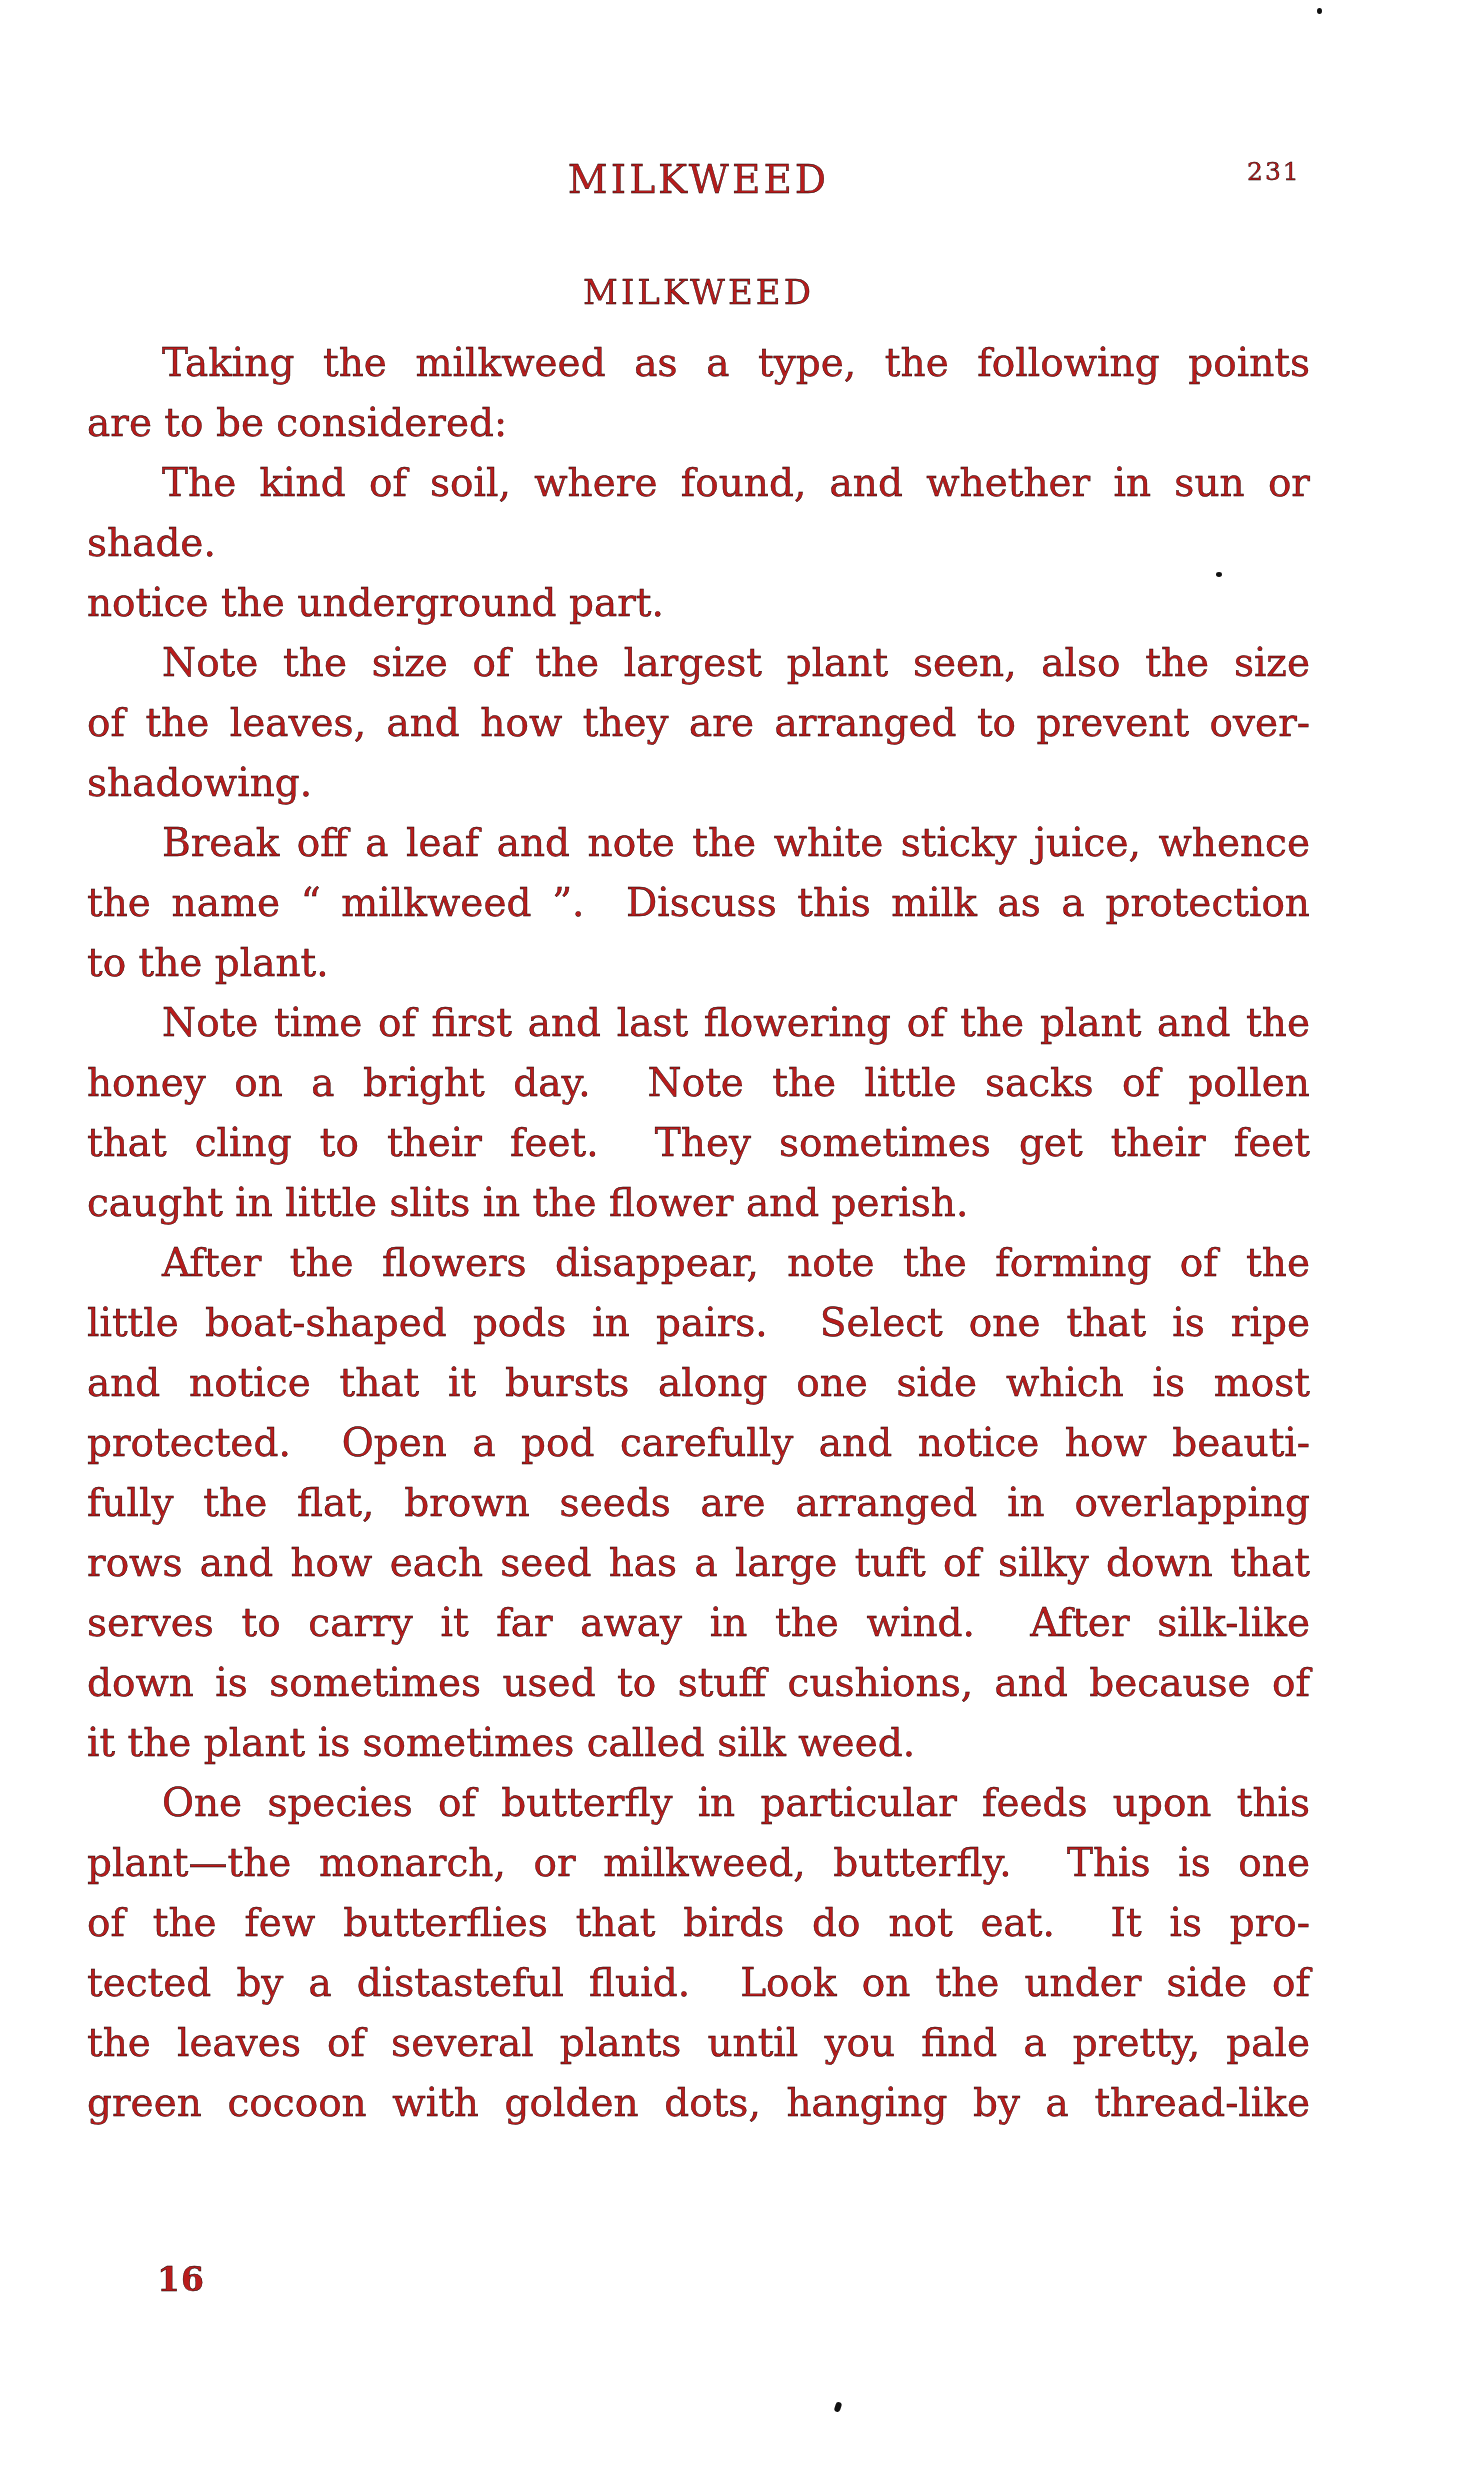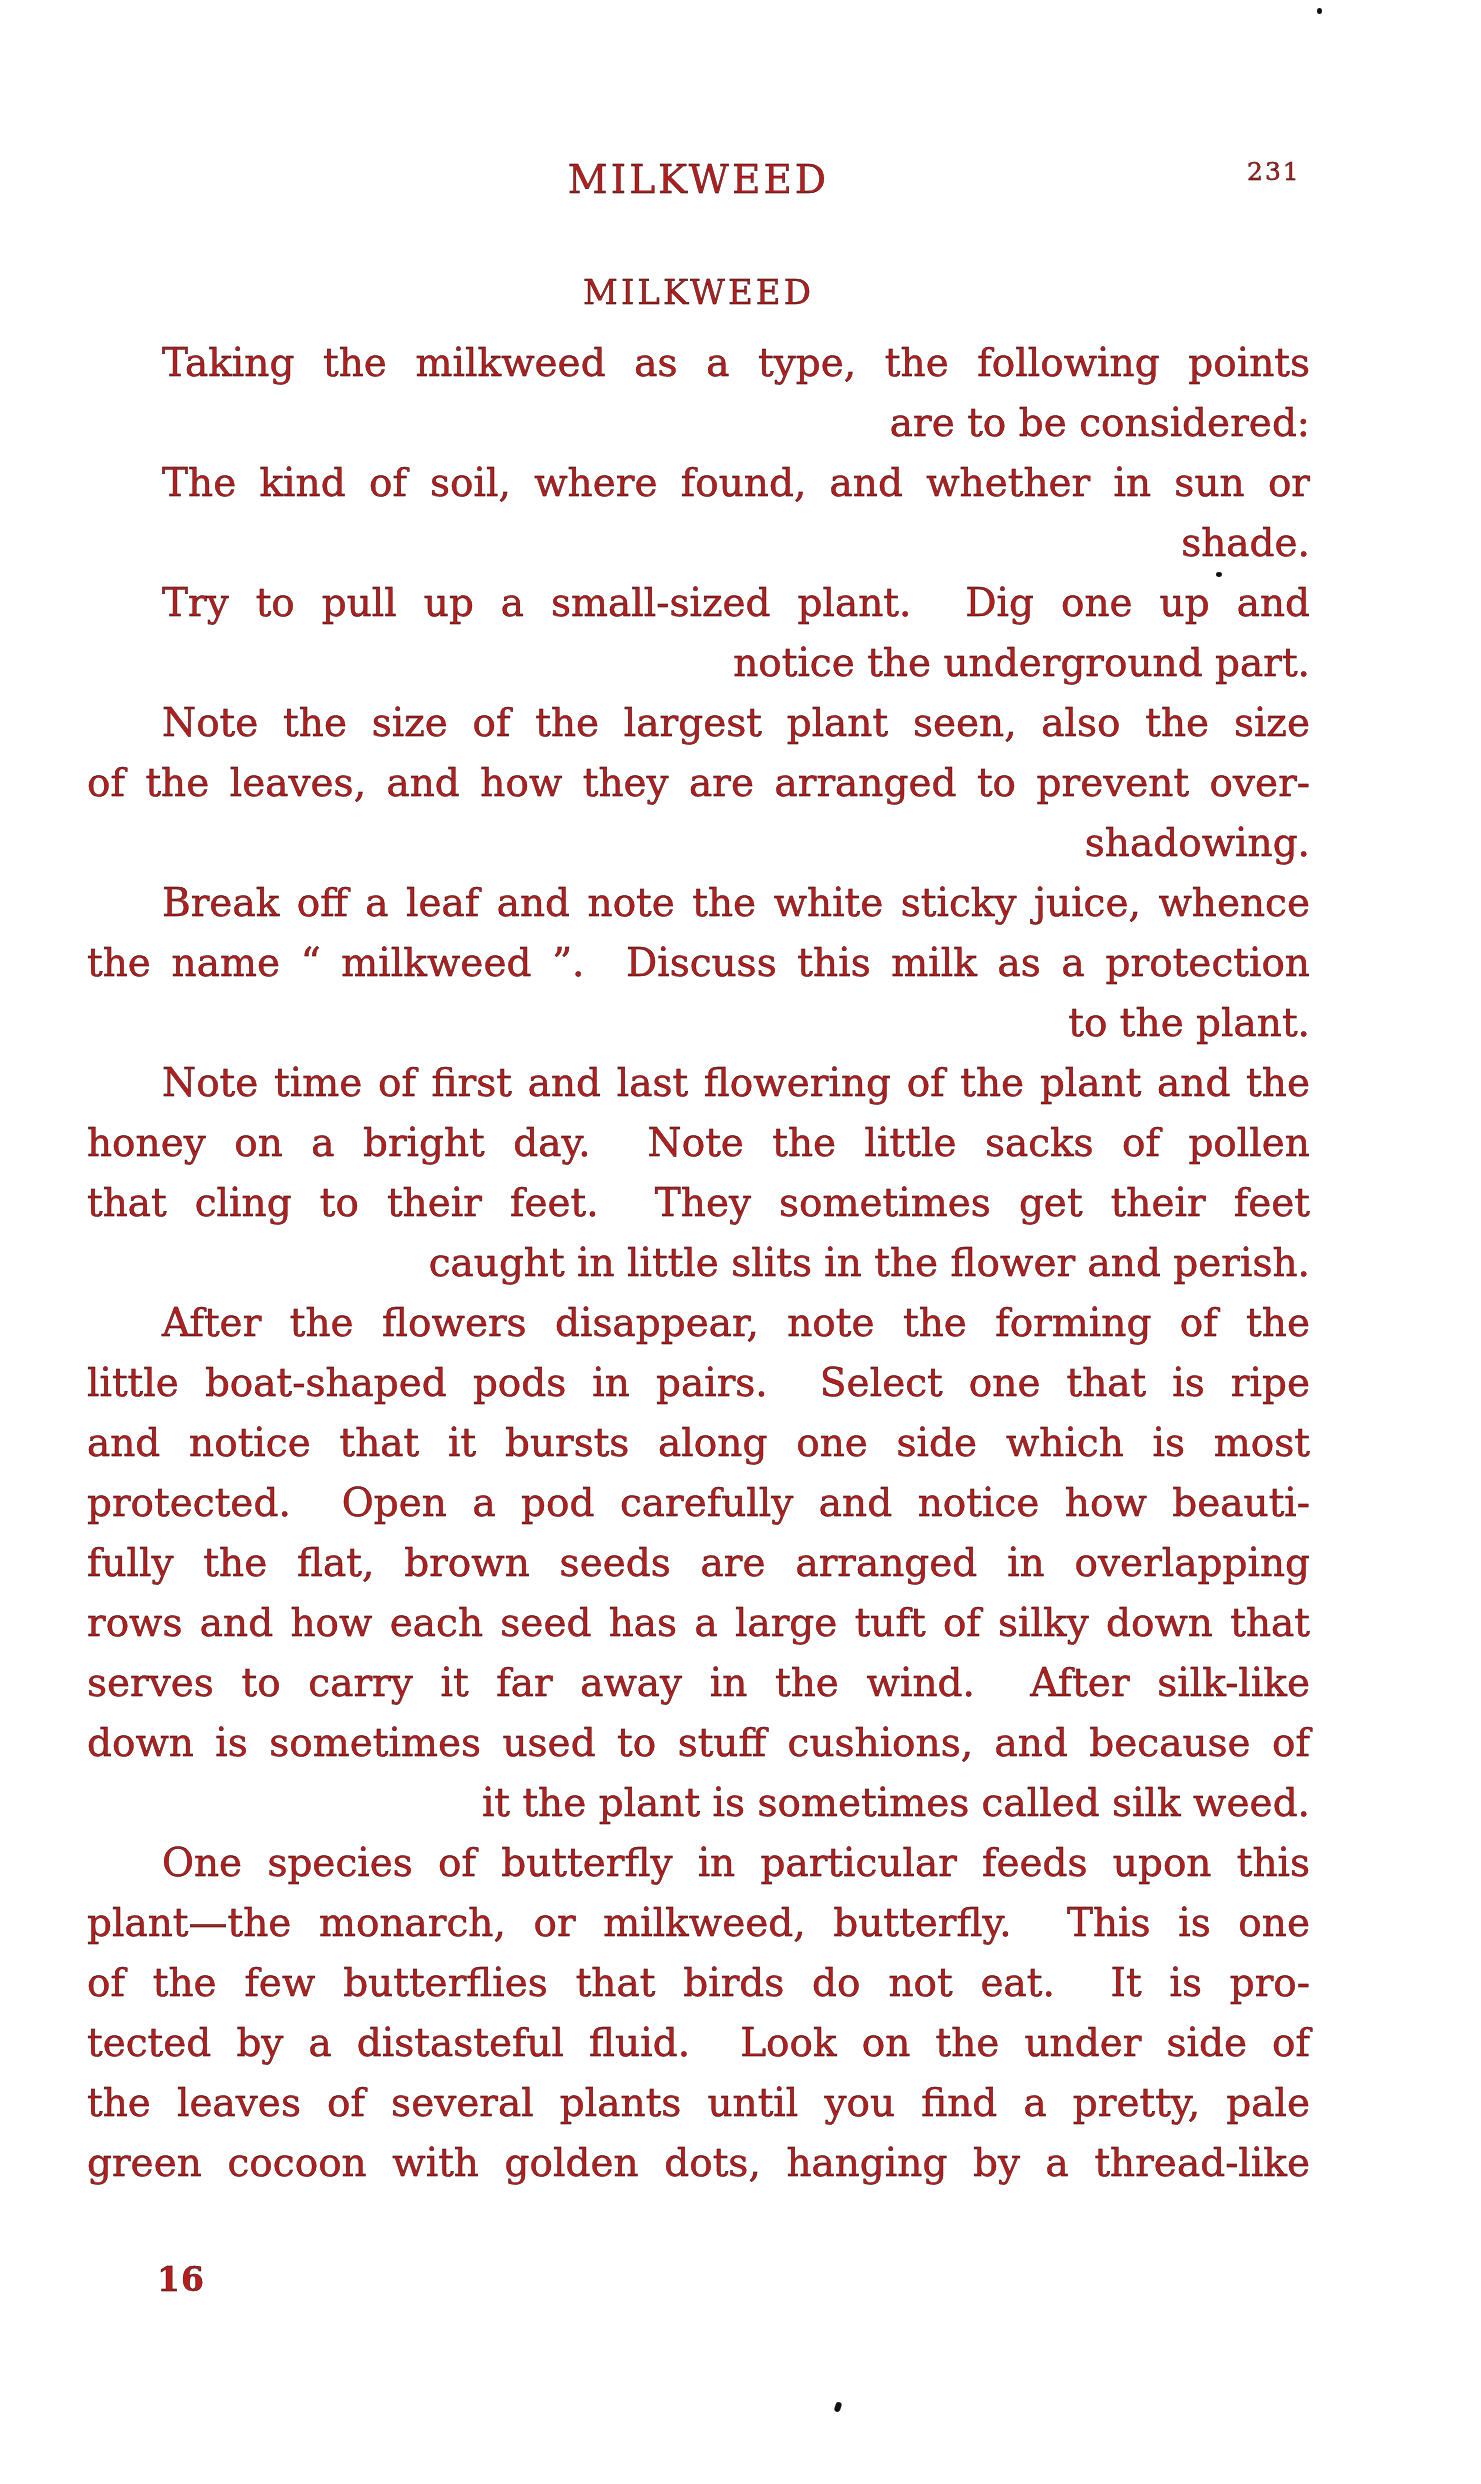--- a/index.html
+++ b/index.html
@@ -47,21 +47,21 @@
   .body-text {
     position: absolute;
     left: 87px;
     top: 333px;
     width: 1223px;
     font-size: 39px;
     line-height: 60px;
   }
   .line {
     white-space: pre-wrap;
-    text-align: right;
+    text-align: left;
   }
   .line.indent {
     text-indent: 75px;
   }
   .line.just {
     text-align: justify;
     text-align-last: justify;
   }
   .signature {
     position: absolute;
@@ -84,21 +84,20 @@
 
 <div class="page">
   <div class="running-head">MILKWEED</div>
   <div class="page-number">231</div>
   <div class="section-heading">MILKWEED</div>
   <div class="body-text">
       <div class="line indent just">Taking the milkweed as a type, the following points</div>
       <div class="line">are to be considered:</div>
       <div class="line indent just">The kind of soil, where found, and whether in sun or</div>
       <div class="line">shade.</div>
-      <div class="line indent just">Try to pull up a small-sized plant.  Dig one up and</div>
       <div class="line">notice the underground part.</div>
       <div class="line indent just">Note the size of the largest plant seen, also the size</div>
       <div class="line just">of the leaves, and how they are arranged to prevent over-</div>
       <div class="line">shadowing.</div>
       <div class="line indent just">Break off a leaf and note the white sticky juice, whence</div>
       <div class="line just">the name “ milkweed ”.  Discuss this milk as a protection</div>
       <div class="line">to the plant.</div>
       <div class="line indent just">Note time of first and last flowering of the plant and the</div>
       <div class="line just">honey on a bright day.  Note the little sacks of pollen</div>
       <div class="line just">that cling to their feet.  They sometimes get their feet</div>

